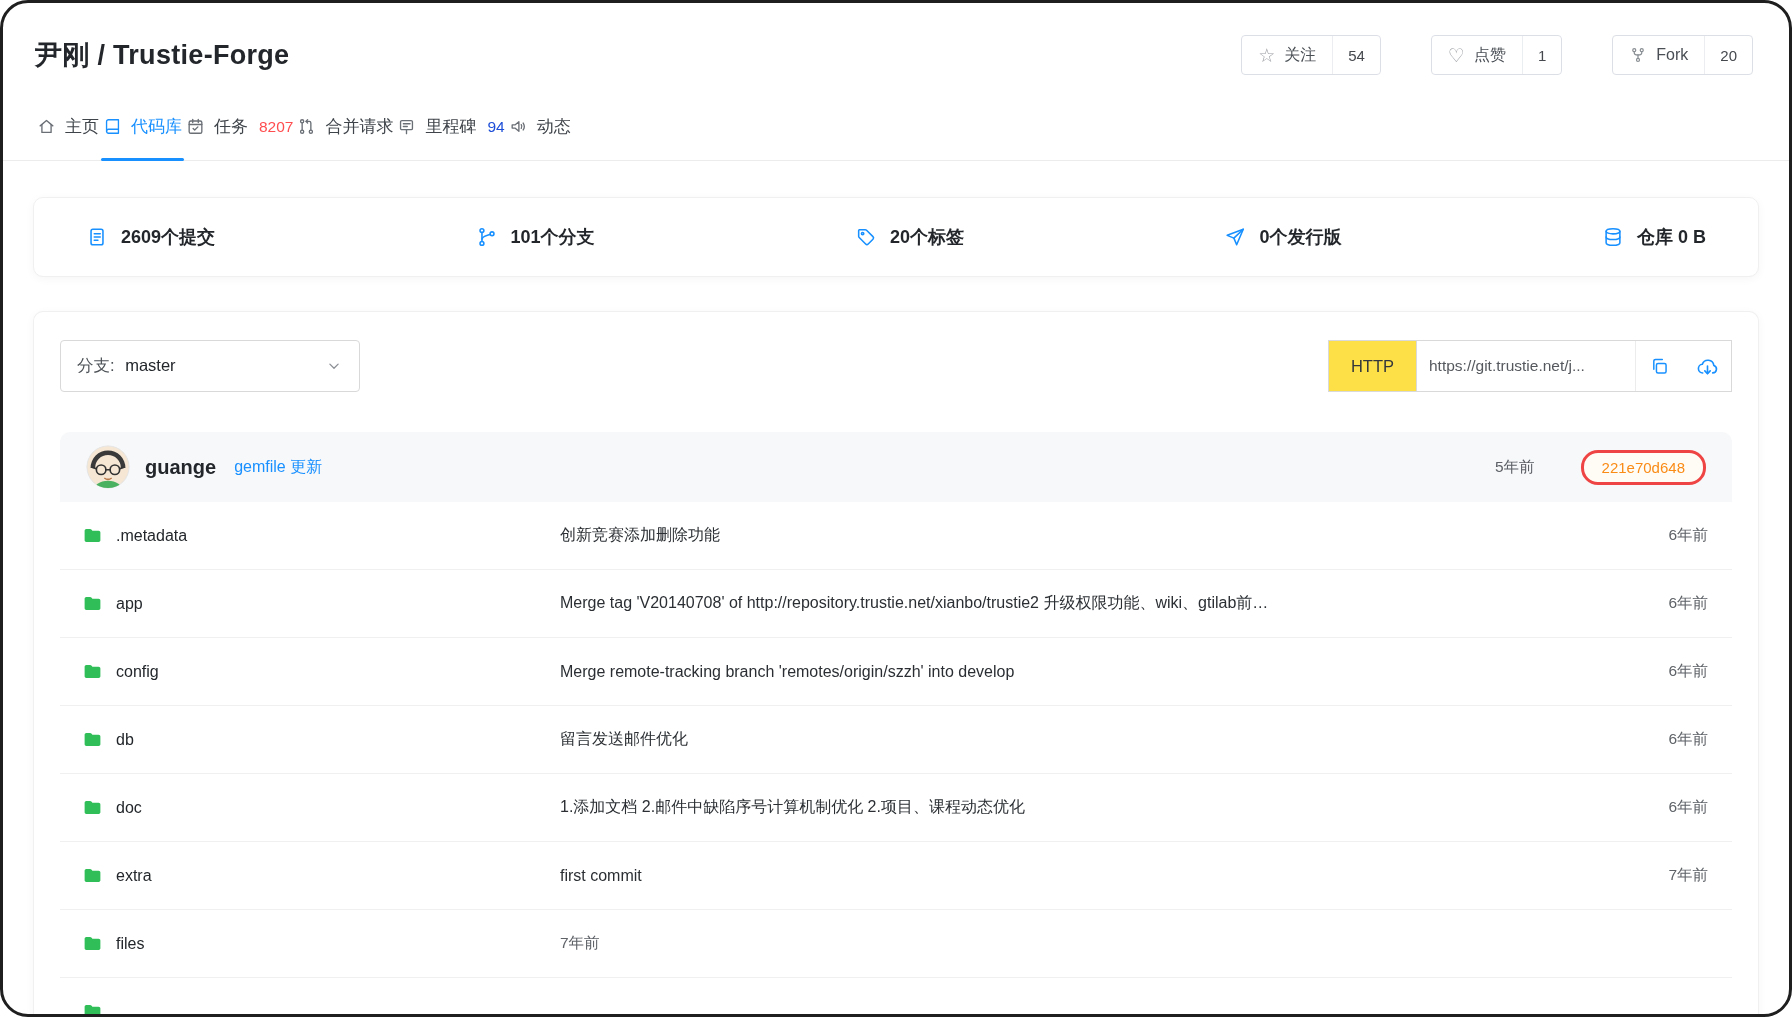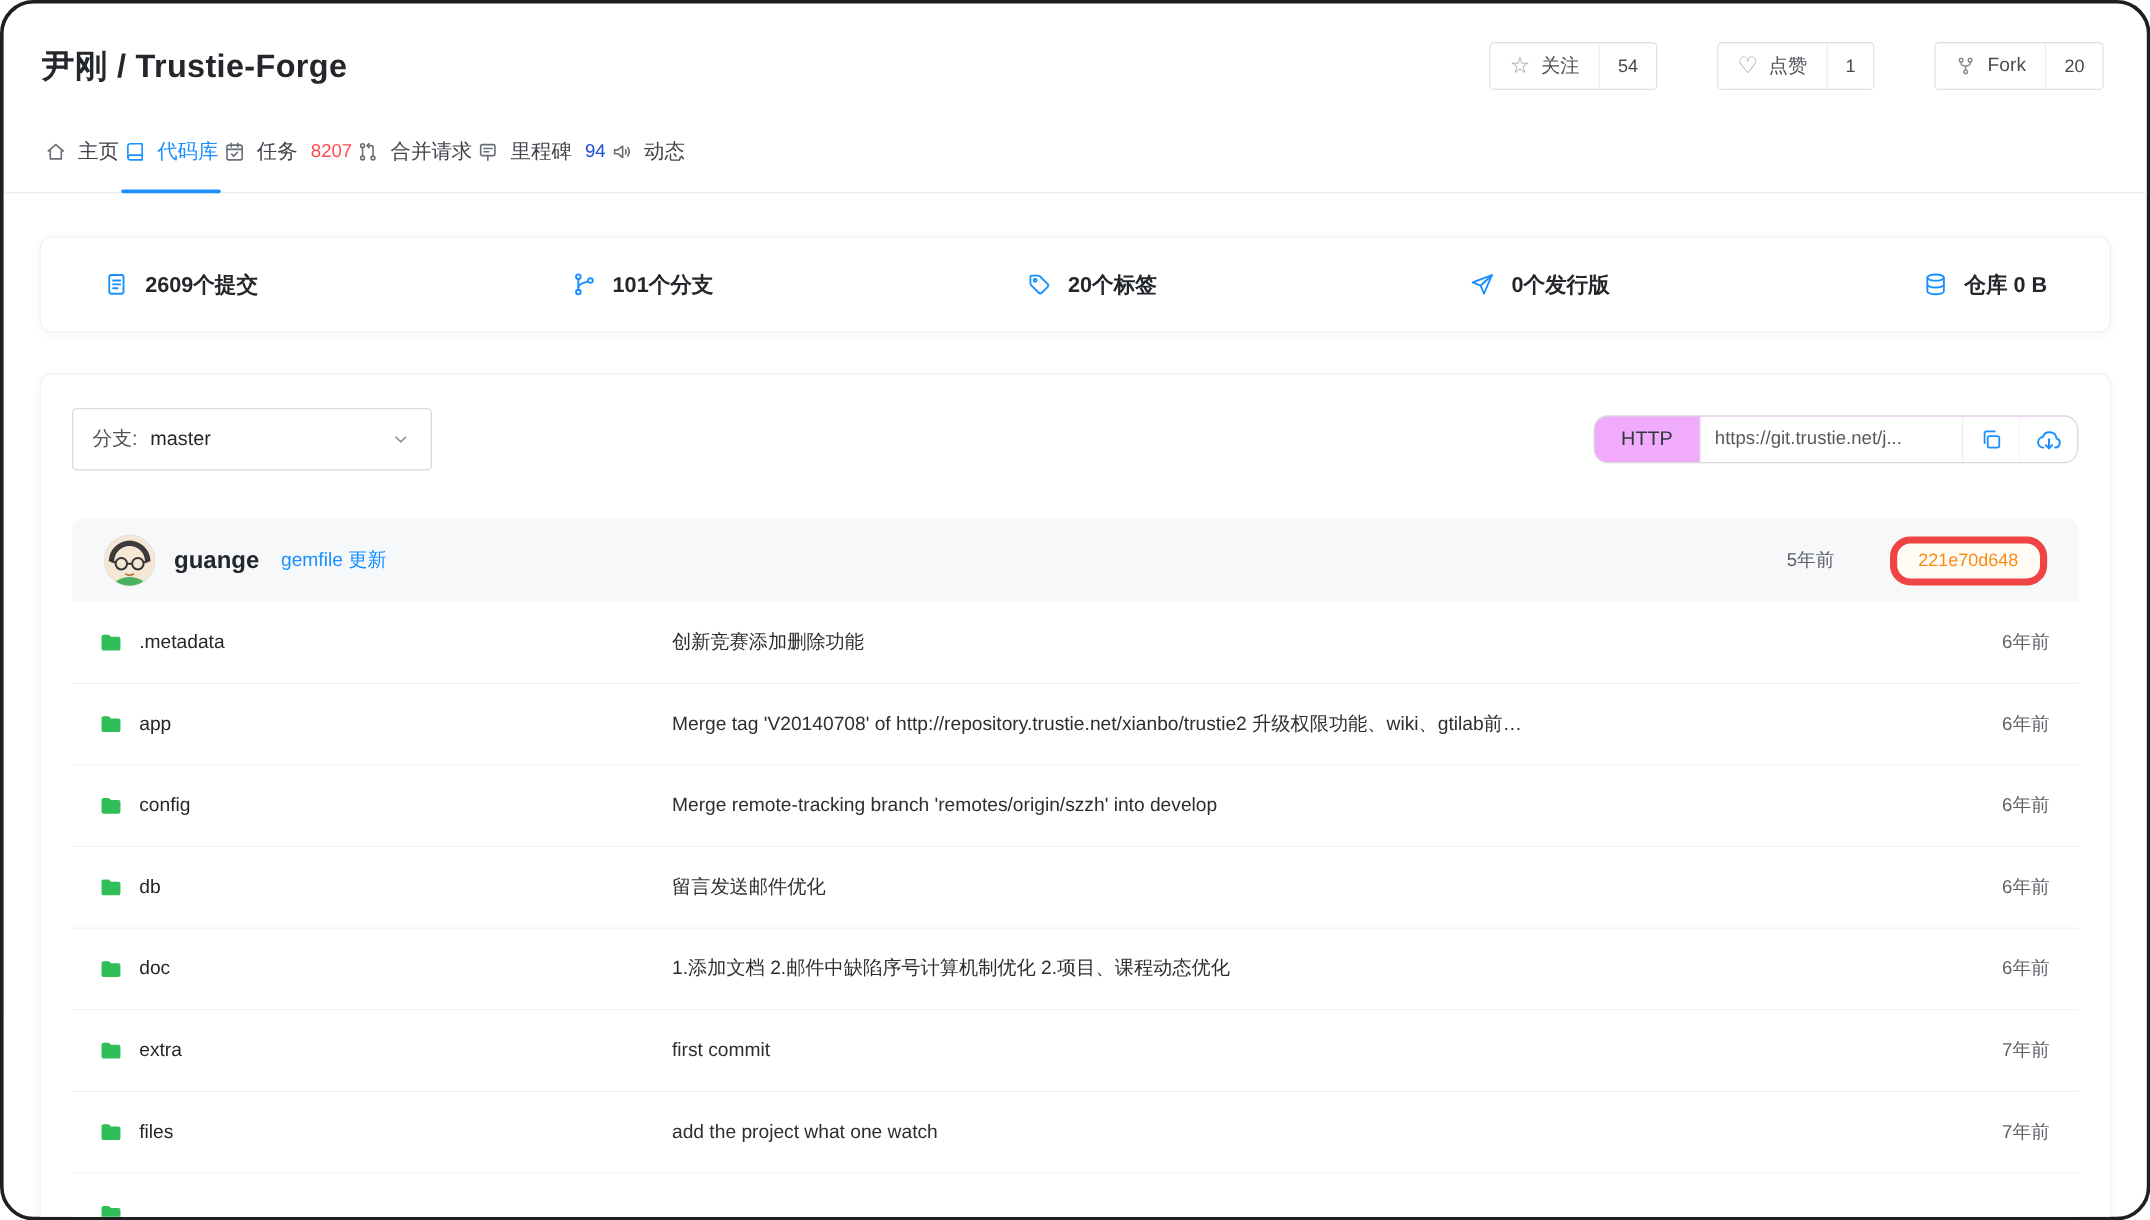--- a/index.html
+++ b/index.html
@@ -82,22 +82,22 @@
     width:300px; height:52px;
     border:1px solid #d9d9d9; border-radius:4px;
     display:flex; align-items:center; justify-content:space-between;
     padding:0 16px; font-size:16.5px; cursor:pointer; background:#fff;
   }
   .branch-label { color:#4d5257; }
   .branch-name { color:#23272b; font-weight:500; margin-left:6px; }
   .branch-select svg { color:#8c9096; }
 
   .clone-group {
-    display:flex; align-items:stretch; height:40px;
-    border:1px solid #d9d9d9; border-radius:12px; overflow:hidden; background:#f0abfc;
+    display:flex; align-items:stretch; height:52px;
+    border:1px solid #d9d9d9; border-radius:0; overflow:hidden; background:#fde047;
   }
   .clone-protocol {
     display:flex; align-items:center; padding:0 22px;
     font-size:16.5px; color:#33373c; border-right:1px solid #d9d9d9; cursor:pointer;
   }
   .clone-url {
     width:218px; border:none; outline:none; padding:0 12px;
     font-size:15.5px; color:#55595e; font-family:inherit;
     white-space:nowrap; overflow:hidden; text-overflow:ellipsis;
   }
@@ -116,21 +116,21 @@
     padding:0 26px;
   }
   .commit-left { display:flex; align-items:center; }
   .avatar { width:44px; height:44px; border-radius:50%; overflow:hidden; flex:none; cursor:pointer; }
   .commit-author { font-size:20px; font-weight:700; color:#23272b; margin:0 18px 0 15px; cursor:pointer; }
   .commit-msg { font-size:16px; color:#1890ff; cursor:pointer; }
   .commit-right { display:flex; align-items:center;gap:18px; }
   .commit-time { font-size:15.5px; color:#5c6066; }
   .sha-badge {
     margin-left:28px; padding:6px 18px;
-    border:6px solid #ef4444; border-radius:17px;
+    border:3px solid #ef4444; border-radius:17px;
     color:#fa8c16; background:#fffcf6; font-size:15px; cursor:pointer;
   }
 
   
   .file-row {
     display:flex; align-items:center; height:68px;
     border-bottom:1px solid #f0f0f0; padding:0 24px 0 22px;
     font-size:16px; cursor:pointer; background:#fff;
   }
   .file-name {
@@ -481,21 +481,20 @@
 
         <div class="file-row">
           <span class="file-name">
             <span>
               <svg width="21" height="21" viewBox="0 0 24 24">
                   <path fill="#2fbe57" d="M3 6.5 C3 5.4 3.9 4.5 5 4.5 h4.2 c.6 0 1.1 .2 1.5 .7 l1.2 1.3 H19 c1.1 0 2 .9 2 2 V17.5 c0 1.1 -.9 2 -2 2 H5 c-1.1 0 -2 -.9 -2 -2 Z"></path>
                 </svg>
             </span>
             <span>files</span>
           </span>
-          <span class="file-msg">add the project what one watch</span>
           <span class="file-time">7年前</span>
         </div>
 
         <div class="file-row">
           <span class="file-name">
             <span>
               <svg width="21" height="21" viewBox="0 0 24 24">
                   <path fill="#2fbe57" d="M3 6.5 C3 5.4 3.9 4.5 5 4.5 h4.2 c.6 0 1.1 .2 1.5 .7 l1.2 1.3 H19 c1.1 0 2 .9 2 2 V17.5 c0 1.1 -.9 2 -2 2 H5 c-1.1 0 -2 -.9 -2 -2 Z"></path>
                 </svg>
             </span>

